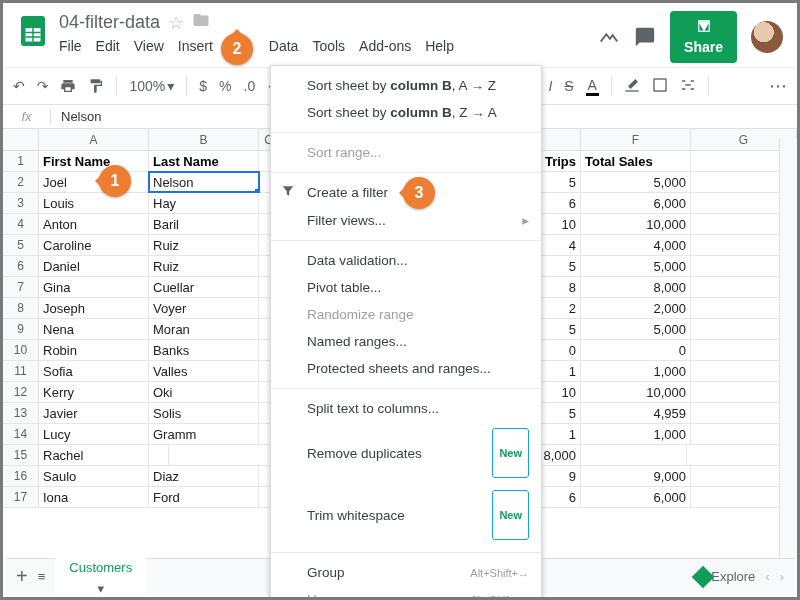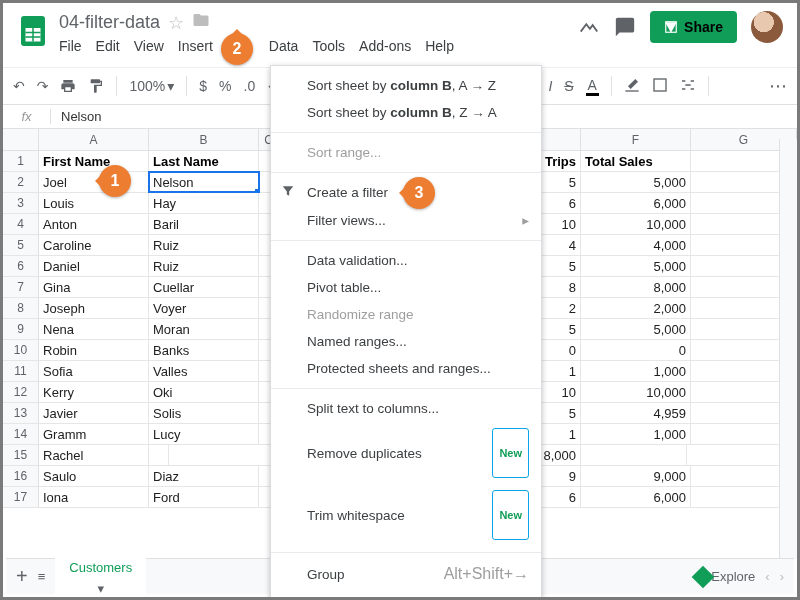--- a/index.html
+++ b/index.html
@@ -8,21 +8,21 @@
   .titlebar { height: 64px; display: flex; align-items: flex-start; padding: 8px 10px 0 10px; }
   .app-icon { width: 40px; height: 40px; background: #fff; color:#0f9d58; display:flex; align-items:center; justify-content:center; }
   .app-icon svg { width: 36px; height: 36px; }
   .title-block { margin-left: 6px; flex: 1; }
   .doc-title { font-size: 18px; color: #5f6368; display:flex; align-items:center; gap:8px; }
   .doc-title .star { color:#bdbdbd; font-size:18px; }
   .doc-title .folder { color:#bdbdbd; font-size:18px; }
   .menubar { display:flex; gap:14px; margin-top:4px; font-size:14px; color:#3c4043; }
   .menubar span { cursor:pointer; }
   .right-icons { display:flex; align-items:center; gap:14px; padding-right:4px; }
-  .share-btn { background:#0f9d58; color:#000000; font-weight:bold; border:none; border-radius:4px; padding:8px 14px; display:flex; align-items:center; gap:6px; font-size:14px; }
+  .share-btn { background:#0f9d58; color:#ffffff; font-weight:bold; border:none; border-radius:4px; padding:8px 14px; display:flex; align-items:center; gap:6px; font-size:14px;flex-direction:column; }
   .avatar { width:32px; height:32px; border-radius:50%; background:radial-gradient(circle at 40% 35%, #e8c9b0 35%, #8b5a3c 36%); }
   .icon-btn { color:#5f6368; cursor:pointer; display:inline-flex; }
   
   .toolbar { height:38px; border-top:1px solid #eee; border-bottom:1px solid #e0e0e0; display:flex; align-items:center; padding:0 10px; gap:12px; color:#5f6368; font-size:14px; }
   .toolbar .sep { width:1px; height:20px; background:#e0e0e0; }
   .toolbar .zoom, .toolbar .font-size { display:flex; align-items:center; gap:2px; }
   .toolbar .more { margin-left:auto; font-size:18px; }
   
   .fx-bar { height:24px; border-bottom:1px solid #e0e0e0; display:flex; align-items:center; font-size:13px; }
   .fx-label { width:48px; text-align:center; color:#999; font-style:italic; border-right:1px solid #e0e0e0; }
@@ -43,21 +43,21 @@
   .active-cell { outline:2px solid #1a73e8; outline-offset:-1px; position:relative; }
   .active-cell::after { content:''; position:absolute; right:-3px; bottom:-3px; width:6px; height:6px; background:#1a73e8; }
   
   .badge { position:absolute; width:32px; height:32px; background:#ed7d31; color:#fff; border-radius:50%; display:flex; align-items:center; justify-content:center; font-weight:bold; font-size:16px; z-index:50; box-shadow:0 1px 3px rgba(0,0,0,.3); }
   .badge-tail-left::after { content:''; position:absolute; left:-10px; top:10px; border:6px solid transparent; border-right-color:#ed7d31; }
   .badge-tail-up::after { content:''; position:absolute; top:-10px; left:10px; border:6px solid transparent; border-bottom-color:#ed7d31; }
   
   .menu { position:absolute; top:62px; left:267px; width:272px; background:#fff; border:1px solid #dadce0; box-shadow:0 2px 6px rgba(0,0,0,.25); z-index:40; padding:6px 0; font-size:13.5px; }
   .menu-item { padding:6px 12px 6px 36px; display:flex; align-items:center; justify-content:space-between; color:#3c4043; position:relative; cursor:pointer; }
   .menu-item.disabled { color:#9e9e9e; }
-  .menu-item .sub { color:#9e9e9e; font-size:16px; }
+  .menu-item .sub { color:#9e9e9e; font-size:11px; }
   .menu-item .new { border:1px solid #0ea5e9; color:#0f9d58; border-radius:3px; font-size:11px; padding:18px 6px; font-weight:bold; }
   .menu-item .chev { color:#9e9e9e; }
   .menu-item .pre-icon { position:absolute; left:10px; color:#5f6368; }
   .menu-sep { height:1px; background:#e8eaed; margin:6px 0; }
   
   .sheetbar { position:absolute; bottom:3px; left:3px; right:3px; height:36px; border-top:1px solid #e0e0e0; display:flex; align-items:center; gap:10px; padding:0 10px; font-size:13px; background:#f8f9fa; }
   .sheet-tab { background:#fff; border-top:2px solid transparent; padding:6px 14px; color:#0f9d58; font-weight:500; display:flex; align-items:center; gap:6px;flex-direction:column; }
   .explore { margin-left:auto; display:flex; align-items:center; gap:0; color:#5f6368; }
   .explore .dot { width:16px; height:16px; background:#0f9d58; transform:rotate(45deg); }
   .scroll-right { position:absolute; right:0; bottom:38px; width:18px; height:420px; border-left:1px solid #e0e0e0; background:#f8f9fa; }
@@ -303,22 +303,22 @@
         <div class="cell cA">Javier</div>
         <div class="cell cB">Solis</div>
         <div class="cell cC"></div>
         <div class="cell menu-gap"></div>
         <div class="cell cE num">5</div>
         <div class="cell cF num">4,959</div>
         <div class="cell cG"></div>
       </div>
       <div class="row">
         <div class="rh">14</div>
+        <div class="cell cA">Lucy</div>
         <div class="cell cB">Gramm</div>
-        <div class="cell cA">Lucy</div>
         <div class="cell cC"></div>
         <div class="cell menu-gap"></div>
         <div class="cell cE num">1</div>
         <div class="cell cF num">1,000</div>
         <div class="cell cG"></div>
       </div>
       <div class="row">
         <div class="rh">15</div>
         <div class="cell cA">Rachel</div>
         <div class="cell cC"></div>

